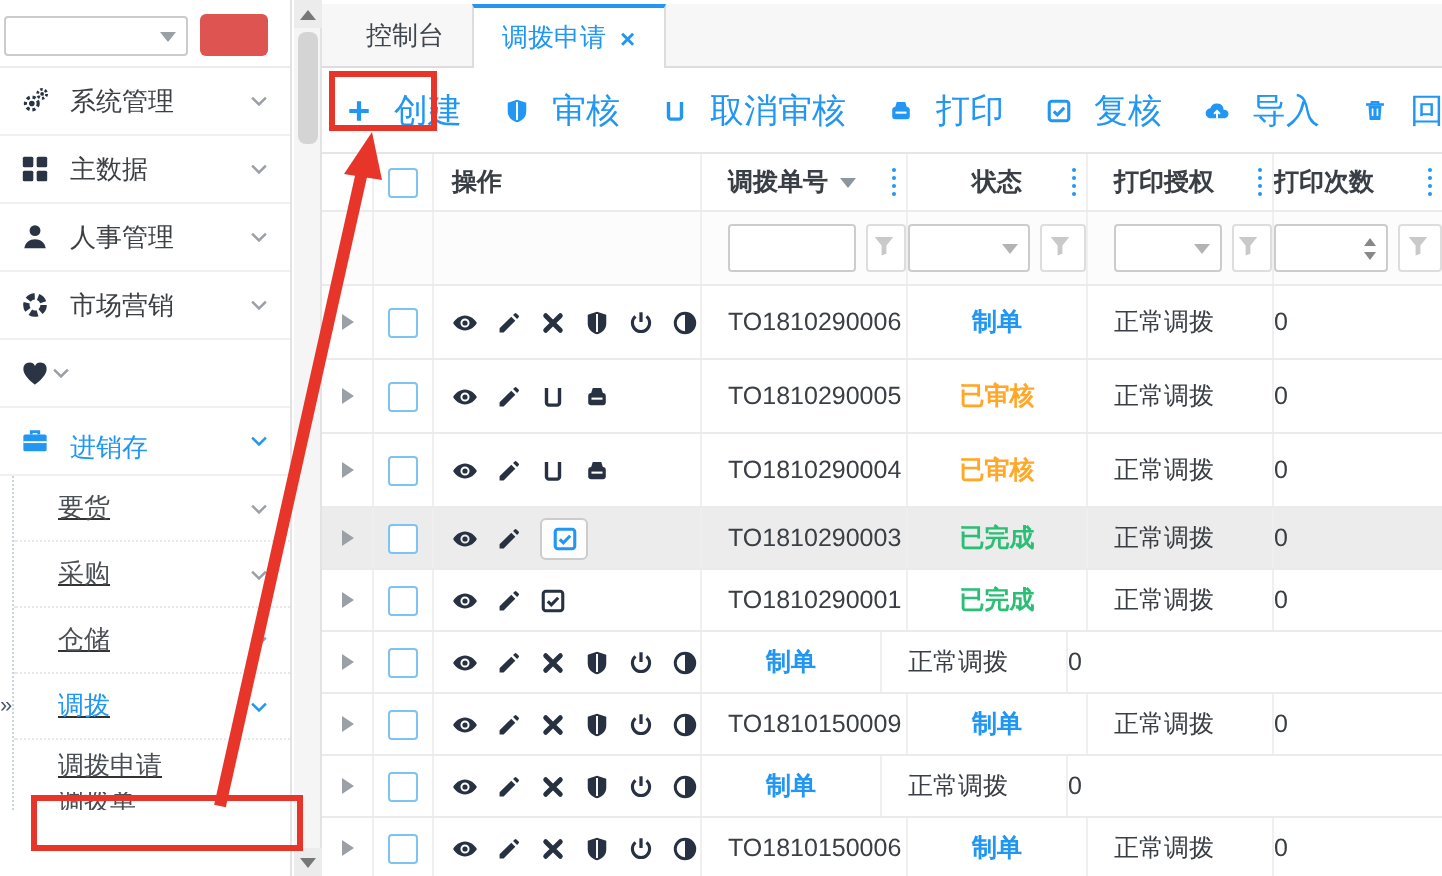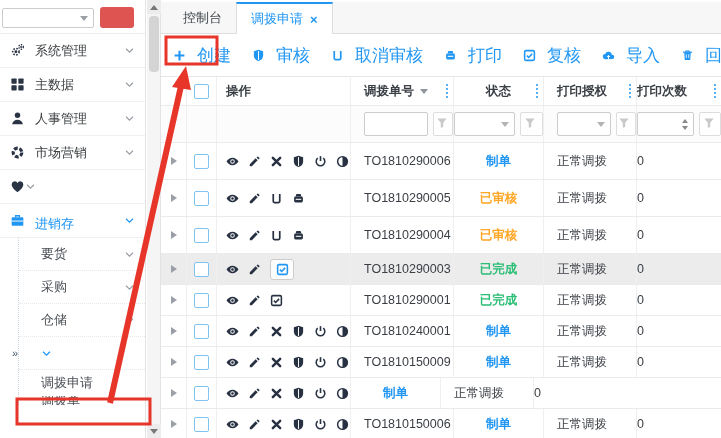--- a/index.html
+++ b/index.html
@@ -10,21 +10,21 @@
   }
   
   .sidebar{ position:absolute; left:0; top:0; width:146px; height:438px; background:#fff; border-right:1px solid #e3e3e3; }
   .side-top{ position:relative; height:34px; border-bottom:1px solid #ececec; }
   .combo{ position:absolute; left:2px; top:8px; width:92px; height:20px; background:#fff; border:1px solid #ccc; border-radius:2px; display:flex; align-items:center; justify-content:flex-end; }
   .combo .dd-arrow{ width:0; height:0; border-left:4px solid transparent; border-right:4px solid transparent; border-top:5px solid #9aa0a6; margin-right:5px; }
   .dash-btn{ position:absolute; left:100px; top:7px; width:34px; height:21px; background:#dd5450; border:none; border-radius:3px; color:#fff; display:flex; align-items:center; justify-content:center; cursor:pointer; }
   .side-item{ display:flex; align-items:center; height:34px; padding:0 10px; border-bottom:1px solid #f0f0f0; cursor:pointer; }
   .side-item .side-label{ flex:1; margin-left:10px; color:#3c4043; }
   .side-item.active .side-label{ color:#2196f3;margin-top:6px; }
-  .side-sub{ position:relative; border-left:1px dotted #c6d6e2; margin-left:18px; }
+  .side-sub{ position:relative; border-left:1px dotted #c6d6e2; margin-left:6px;text-decoration:underline; }
   .sub-item{ display:flex; align-items:center; height:33px; padding:0 10px 0 22px; border-bottom:1px dotted #e8e8e8; cursor:pointer; position:relative; }
   .sub-item .side-label{ flex:1; color:#4a4f55; }
   .sub-item.active .side-label{ color:#2196f3; }
   .sub-item .tree-marker{ position:absolute; left:-7px; color:#47546c; font-size:11px; background:#fff; }
   .sub-item.selected{ height:26px; border-bottom:none; }
   .sub-item.partial{ height:9px; overflow:hidden; border-bottom:none; color:#8a9099; }
   .icn{ display:inline-flex; width:15px; height:15px; color:#2b3445; flex:0 0 auto; }
   .icn svg{ width:100%; height:100%; }
   .icn.blue{ color:#2196f3; }
   .chev{ width:11px; height:11px; color:#9aa0a6; }
@@ -204,20 +204,21 @@
         <div class="sub-item">
           <span class="side-label">仓储</span>
           <span class="icn chev">
             <svg viewBox="0 0 16 16">
               <path d="M3 5.5l5 5 5-5" fill="none" stroke="currentColor" stroke-width="1.8"></path>
             </svg>
           </span>
         </div>
         <div class="sub-item active">
           <span class="tree-marker">»</span>
+          <span class="side-label">调拨</span>
           <span class="icn chev blue">
             <svg viewBox="0 0 16 16">
               <path d="M3 5.5l5 5 5-5" fill="none" stroke="currentColor" stroke-width="1.8"></path>
             </svg>
           </span>
         </div>
         <div class="sub-item selected">
           <span class="side-label">调拨申请</span>
         </div>
         <div class="sub-item partial">
@@ -685,23 +686,20 @@
                   <path d="M4.6 3.9a5.3 5.3 0 1 0 6.8 0" fill="none" stroke="currentColor" stroke-width="1.9"></path>
                 </svg>
               </span>
               <span class="op-icn">
                 <svg viewBox="0 0 16 16">
                   <circle cx="8" cy="8" r="6" fill="none" stroke="currentColor" stroke-width="1.8"></circle>
                   <path d="M8 2a6 6 0 0 1 0 12z" fill="currentColor"></path>
                 </svg>
               </span>
             </div>
-            <div class="cell c-no">
-              <span>TO1810240001</span>
-            </div>
             <div class="cell c-status">
               <span style="color: rgb(33, 150, 243);">制单</span>
             </div>
             <div class="cell c-type">
               <span>正常调拨</span>
             </div>
             <div class="cell c-print">
               <span>0</span>
             </div>
           </div>

